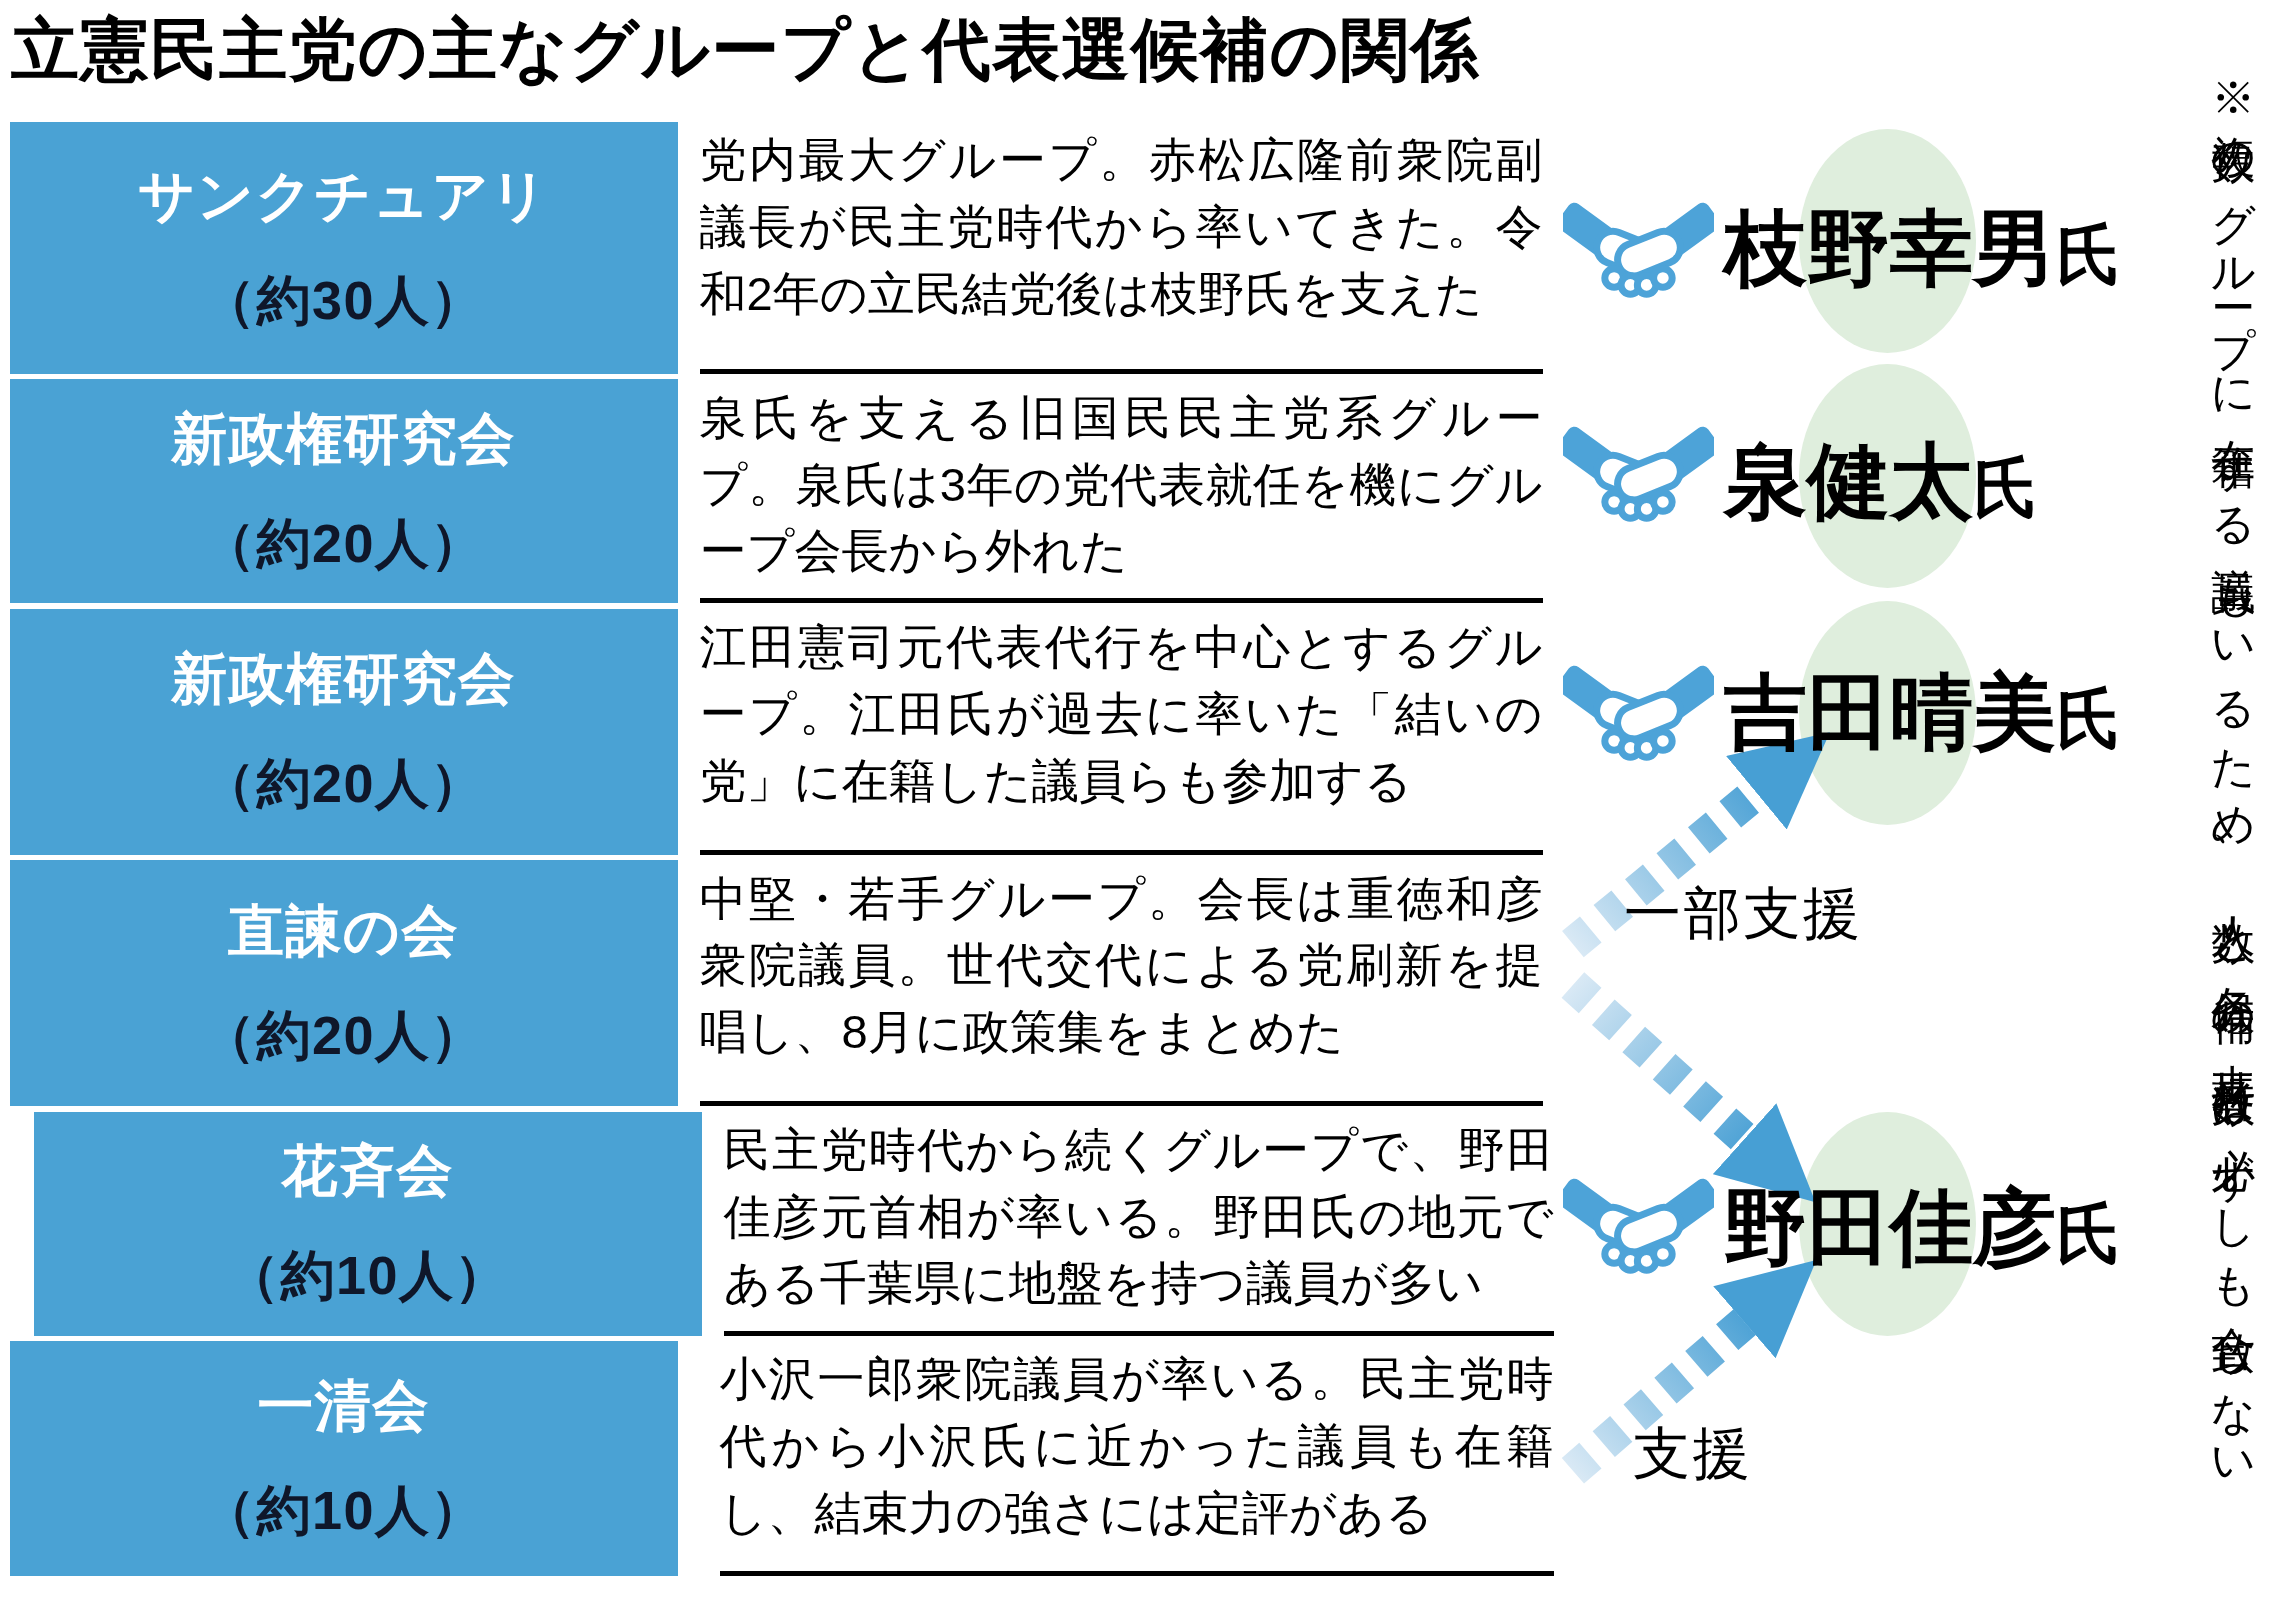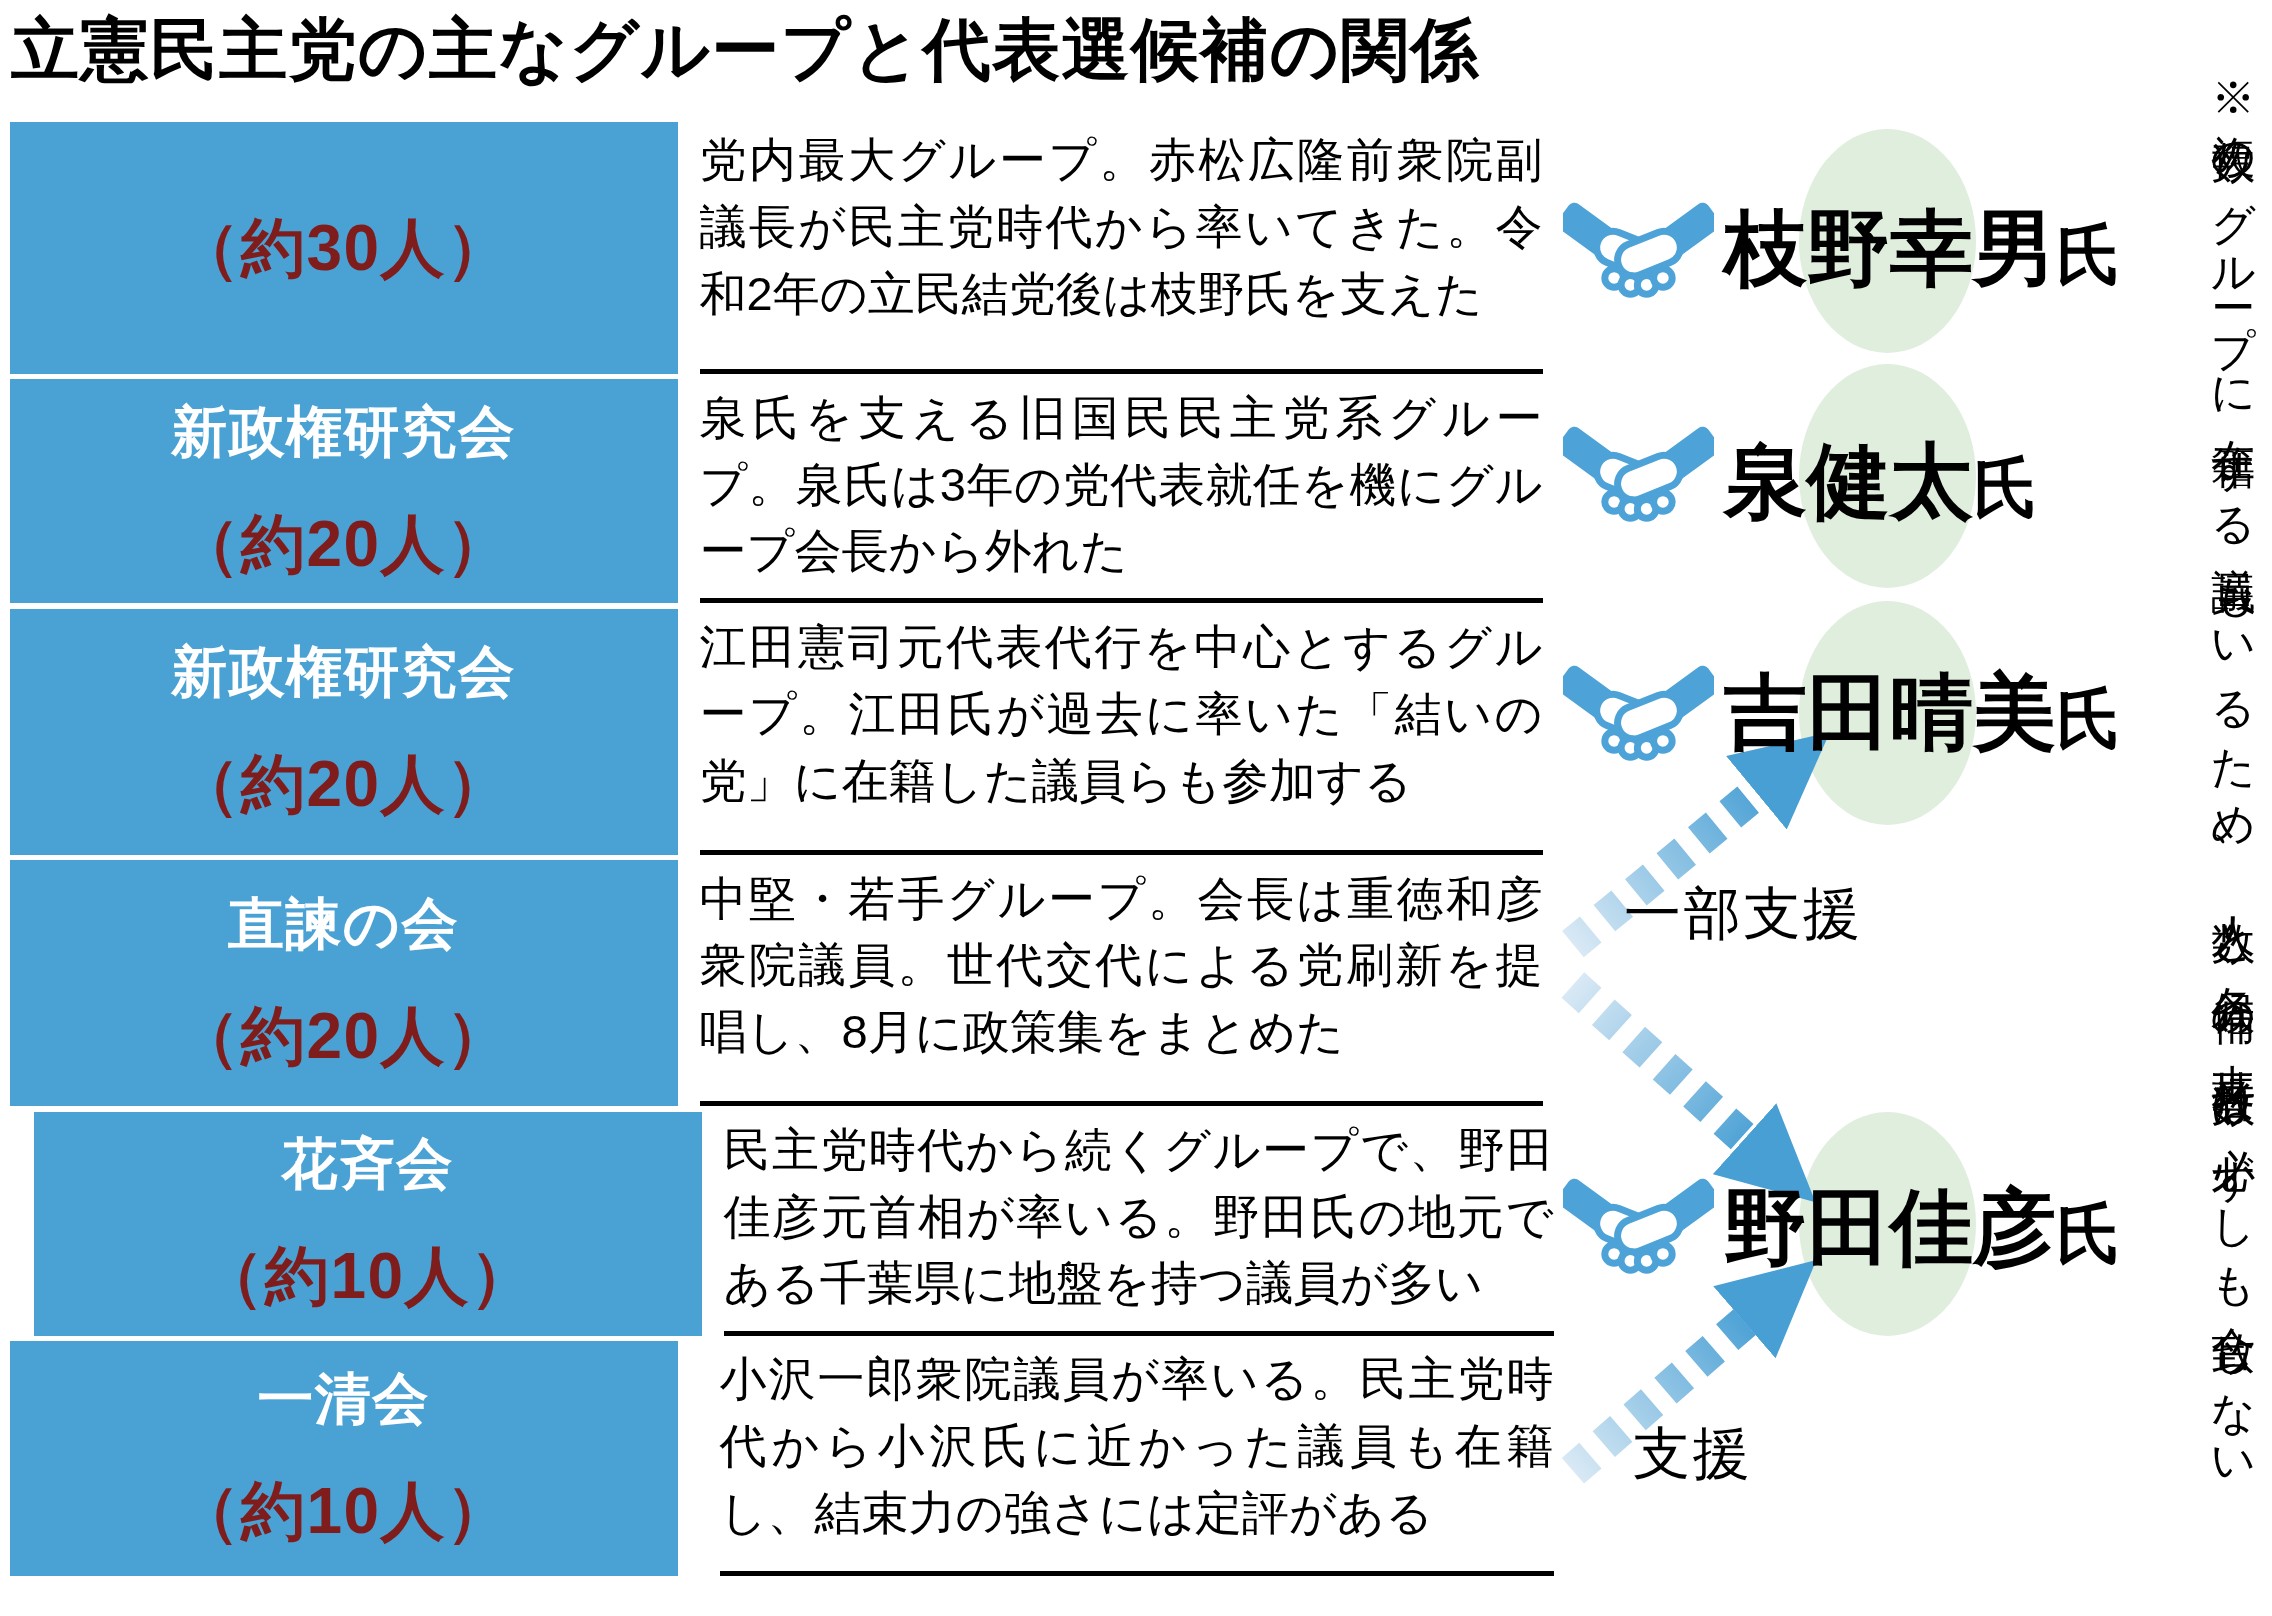--- a/index.html
+++ b/index.html
@@ -18,21 +18,21 @@
   .row:nth-child(2){height:224px;}
   .row:nth-child(3){height:246px;}
   .row:nth-child(4){height:246px;}
   .row:nth-child(5){height:224px;padding-left:24px;}
   .row:nth-child(6){height:235px;gap:20px;}
   .gbox{
     width:668px;flex:none;background:#4aa2d4;color:#fff;
     display:flex;flex-direction:column;align-items:center;justify-content:center;gap:30px;
   }
   .gname{font-size:56px;font-weight:bold;letter-spacing:1.4px;}
-  .gmem{font-size:64px;font-weight:bold;color:#7f1d1d;letter-spacing:1.4px;}
+  .gmem{font-size:54px;font-weight:bold;color:#0f172a;letter-spacing:1.4px;}
   .desc{
     margin-left:22px;width:843px;font-size:47px;line-height:1.42;font-weight:400;
     padding-top:5.4px;border-bottom:5.4px solid #000;box-sizing:border-box;
     text-align:justify;
   }
   
   .ellipse{position:absolute;width:177px;height:224px;border-radius:50%;background:#dfeedd;left:1799px;}
   .hs{position:absolute;left:1563px;width:151px;height:129px;}
   .cname{position:absolute;left:1724px;font-size:83px;font-weight:bold;white-space:nowrap;line-height:1.2;}
   .cname .hon{font-size:65px;font-weight:600;}
@@ -47,20 +47,21 @@
   .arrows{position:absolute;left:0;top:0;pointer-events:none;}
 </style>
 </head>
 <body>
 
 <div class="title">立憲民主党の主なグループと代表選候補の関係</div>
 
 <div class="table">
   <div class="row">
     <div class="gbox">
+      <div class="gname">サンクチュアリ</div>
       <div class="gmem">（約30人）</div>
     </div>
     <div class="desc">党内最大グループ。赤松広隆前衆院副議長が民主党時代から率いてきた。令和2年の立民結党後は枝野氏を支えた</div>
   </div>
   <div class="row">
     <div class="gbox">
       <div class="gname">新政権研究会</div>
       <div class="gmem">（約20人）</div>
     </div>
     <div class="desc">泉氏を支える旧国民民主党系グループ。泉氏は3年の党代表就任を機にグループ会長から外れた</div>

